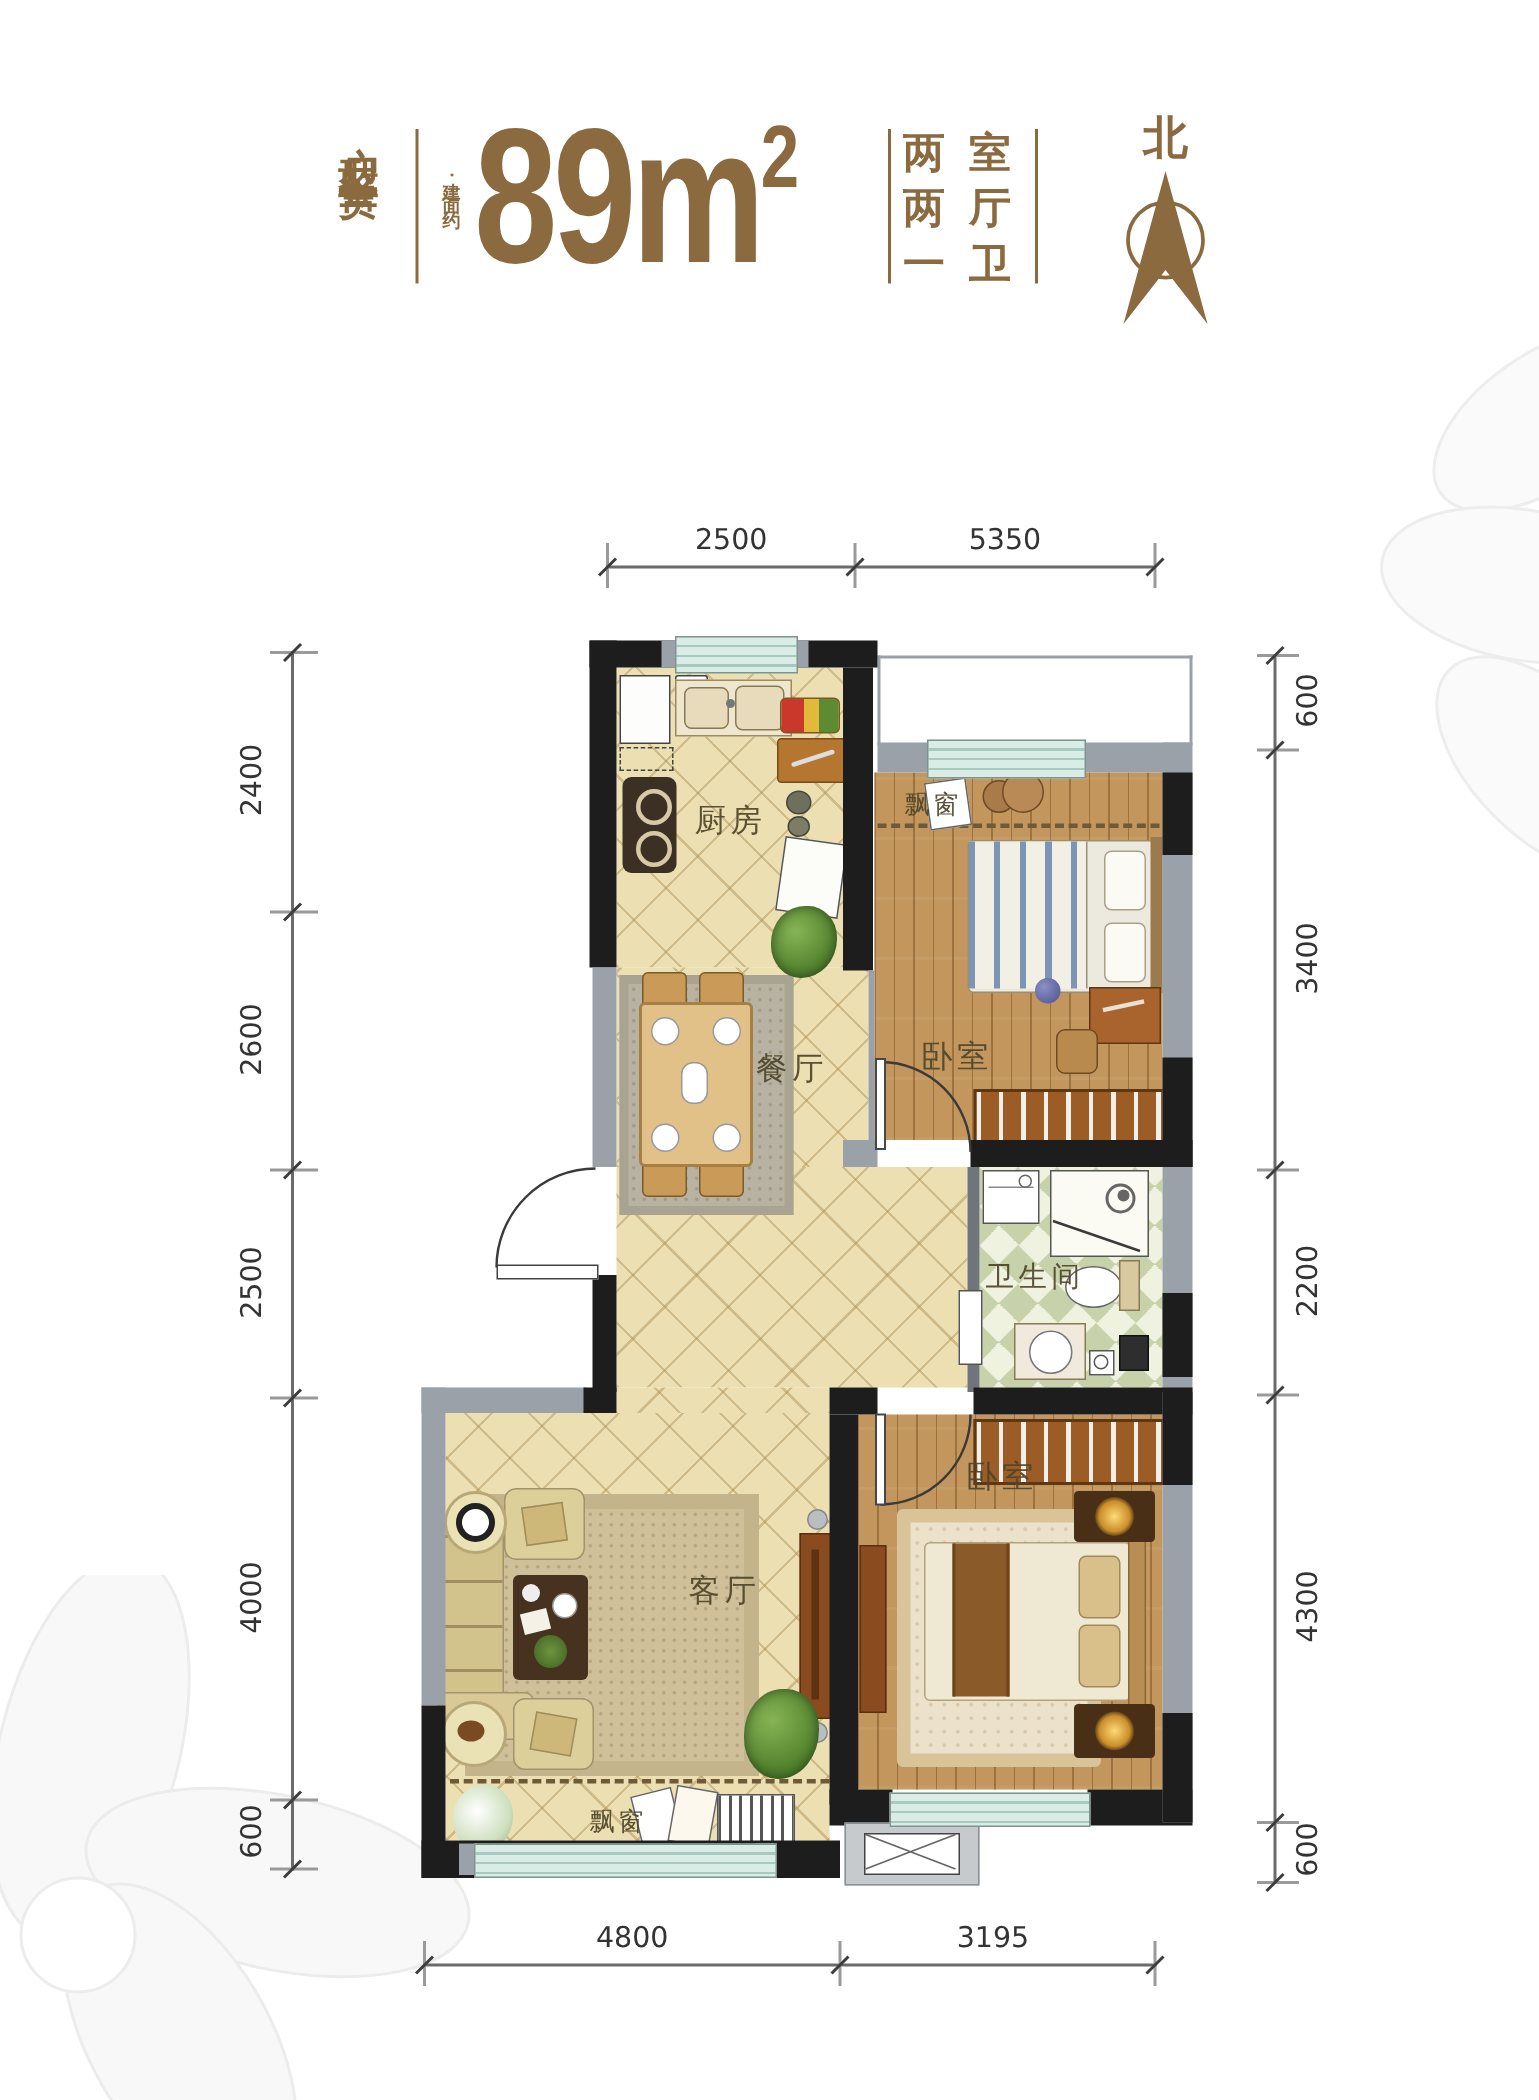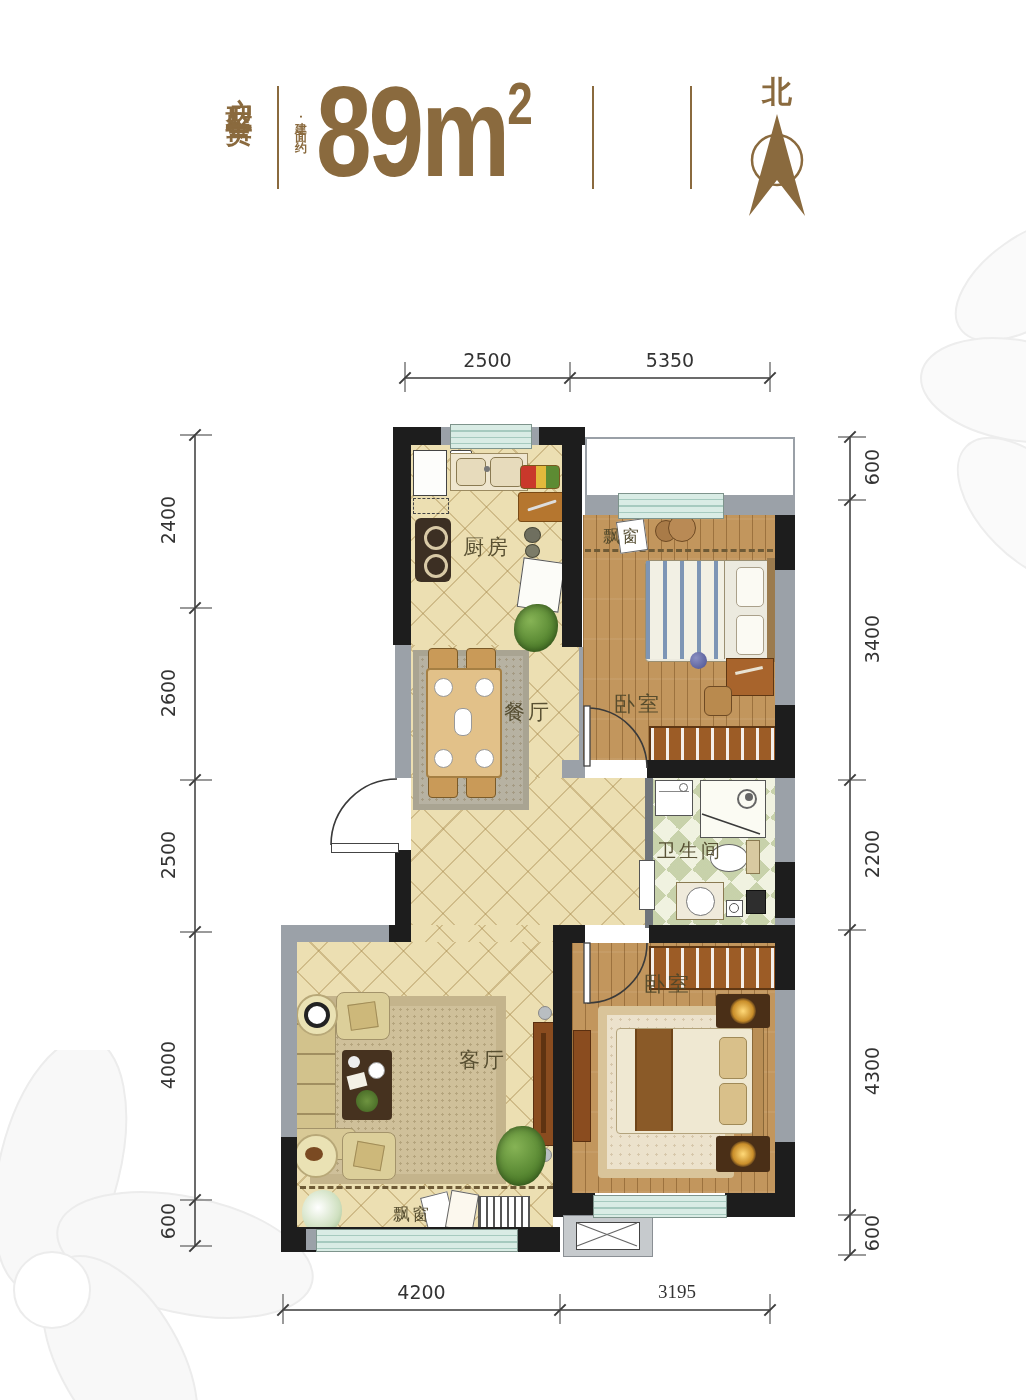--- a/index.html
+++ b/index.html
@@ -76,20 +76,25 @@
 
   <div class="abs vtext series accent" style="left:221px;top:76px;height:135px;">户型鉴赏</div>
   <div class="vline" style="left:277px;top:86px;height:103px;"></div>
   <div class="abs vtext prefix accent" style="left:292px;top:112px;height:82px;">建·面·约</div>
   <div class="abs bigarea accent" style="left:316px;top:72px;">
     <span>89</span>
       <span>m</span>
       <span class="sup">2</span>
   </div>
   <div class="vline" style="left:592px;top:86px;height:103px;"></div>
+  <div class="abs" style="left:602px;top:83px;">
+    <div class="hrow accent">两室</div>
+    <div class="hrow accent">两厅</div>
+    <div class="hrow accent">一卫</div>
+  </div>
   <div class="vline" style="left:690px;top:86px;height:103px;"></div>
   <div class="abs north accent" style="left:755px;top:72px;width:44px;">北</div>
   <svg class="abs" style="left:741px;top:106px;width:72px;height:114px;" viewBox="0 0 72 114">
     <circle cx="36" cy="54" r="25" fill="none" stroke="#8a6a3e" stroke-width="2.5"></circle>
     <path d="M36 8 L64 110 L36 74 L8 110 Z" fill="#8a6a3e"></path>
   </svg>
 
   <div>
     <div class="dline" style="left:405px;top:377px;width:365px;height:1.5px;"></div>
     <div class="ext" style="left:404px;top:362px;width:1.5px;height:30px;"></div>
@@ -145,22 +150,22 @@
   </div>
 
   <div>
     <div class="dline" style="left:283px;top:1309px;width:488px;height:1.5px;"></div>
     <div class="ext" style="left:282px;top:1294px;width:1.5px;height:30px;"></div>
     <div class="ext" style="left:559px;top:1294px;width:1.5px;height:30px;"></div>
     <div class="ext" style="left:769px;top:1294px;width:1.5px;height:30px;"></div>
     <div class="tk" style="left:275px;top:1309px;"></div>
     <div class="tk" style="left:552px;top:1309px;"></div>
     <div class="tk" style="left:762px;top:1309px;"></div>
-    <div class="dtxt" style="left:283px;top:1281px;width:277px;">4200</div>
-    <div class="dtxt" style="left:572px;top:1281px;width:210px;font-family:Liberation Serif, serif;">3195</div>
+    <div class="dtxt" style="left:283px;top:1281px;width:277px;">4800</div>
+    <div class="dtxt" style="left:557px;top:1281px;width:210px;">3195</div>
   </div>
 
   <div class="floor tile" style="left:411px;top:445px;width:151px;height:200px;"></div>
   <div class="floor tile" style="left:411px;top:645px;width:168px;height:133px;"></div>
   <div class="floor tile" style="left:411px;top:778px;width:234px;height:147px;"></div>
   <div class="floor tile" style="left:411px;top:925px;width:142px;height:18px;"></div>
   <div class="floor tile" style="left:297px;top:942px;width:256px;height:285px;"></div>
   <div class="floor wood" style="left:583px;top:515px;width:192px;height:245px;"></div>
   <div class="floor wood" style="left:572px;top:943px;width:203px;height:250px;"></div>
   <div class="floor bath" style="left:653px;top:778px;width:122px;height:147px;"></div>

